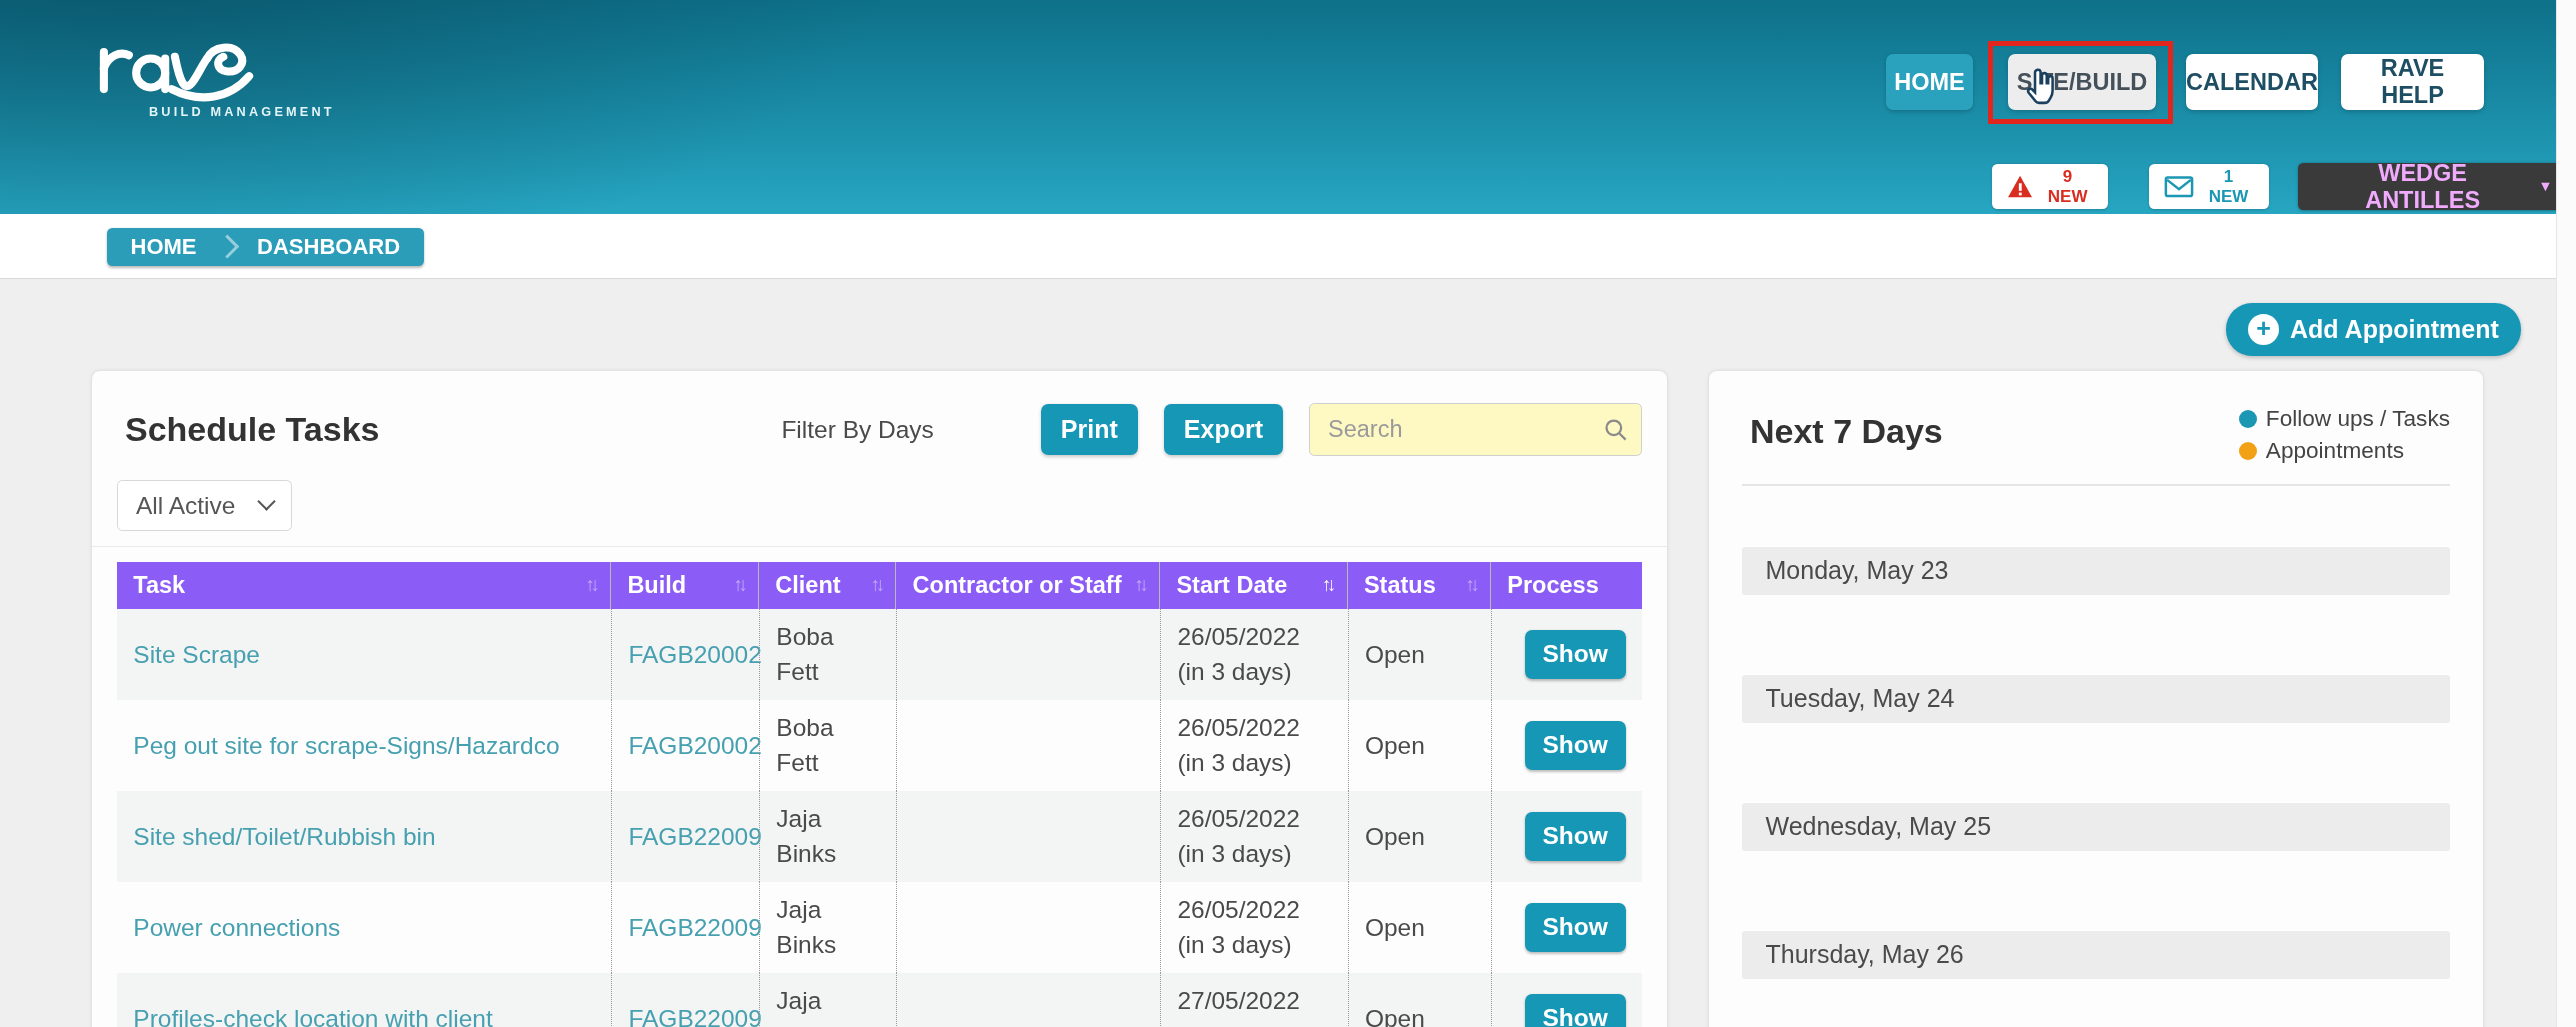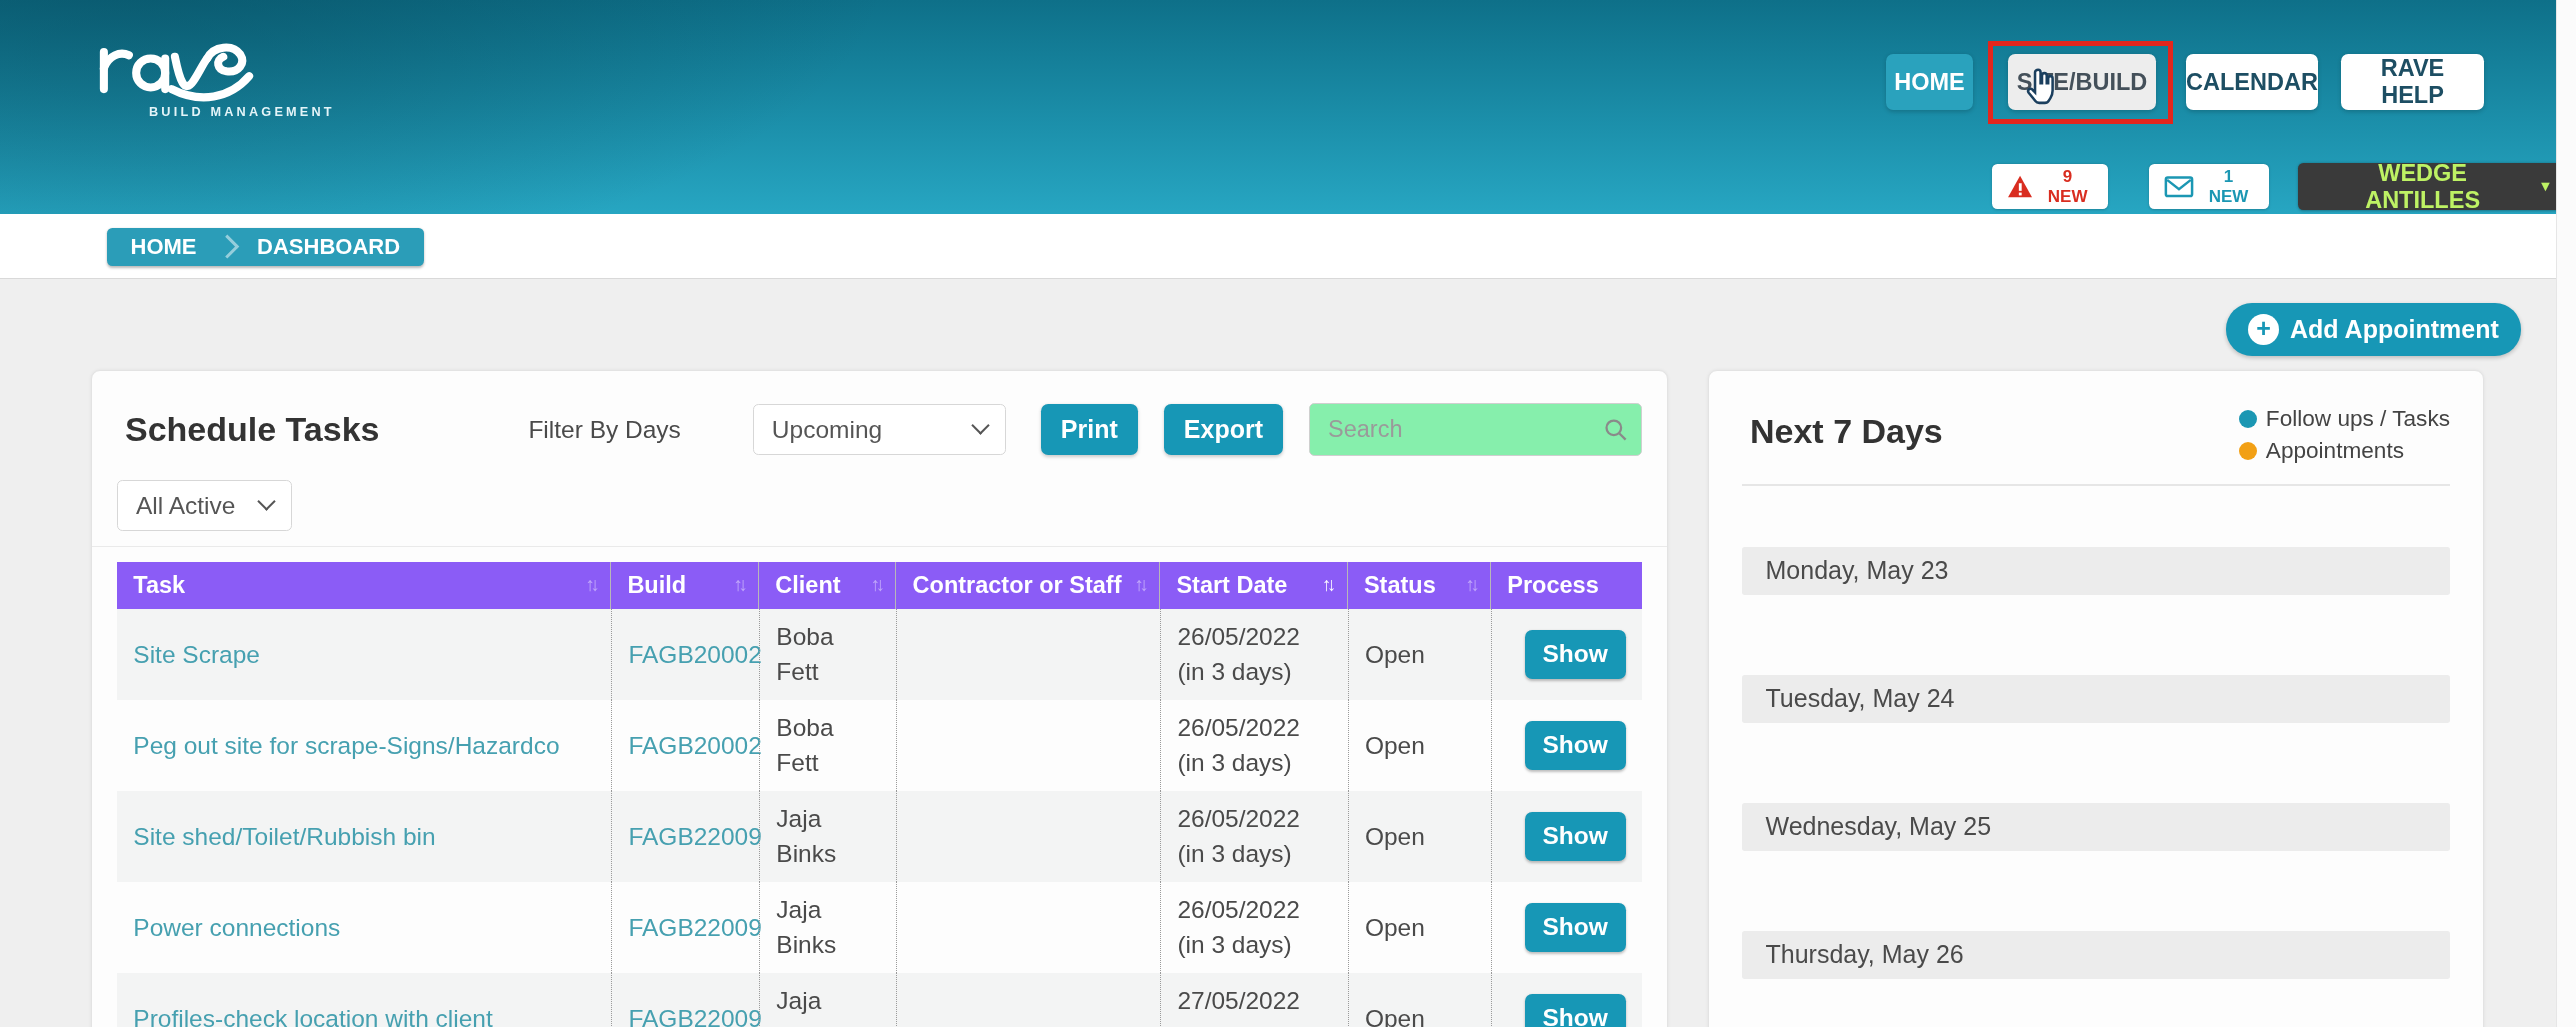--- a/index.html
+++ b/index.html
@@ -22,21 +22,21 @@
   .nav-btn:nth-of-type(3){left:2186px;width:132px;}
   .nav-btn:nth-of-type(4){left:2341px;width:143px;}
   .red-box{position:absolute;left:1988px;top:41px;width:185px;height:83px;border:5.4px solid #e3261d;box-sizing:border-box;}
   .cursor-hand{position:absolute;left:2023px;top:67px;width:38px;height:42px;}
 
   .badges{position:absolute;left:1992px;top:163px;display:flex;align-items:center;gap:29px;}
   .pill{height:45px;background:#fff;border-radius:5.4px;display:flex;align-items:center;gap:9px;
     padding:0 14.5px;font-weight:bold;font-size:17px;box-shadow:0 0.9px 2.7px rgba(0,0,0,.2);cursor:pointer;border:none;font-family:inherit;}
   .pill.warn{color:#d92d20;}
   .pill.mail{color:#1b97b3;margin-left:12px;}
-  .user-btn{height:47px;background:#3a3a3a;color:#bef264;border:none;border-radius:5.4px;font-family:inherit;
+  .user-btn{height:47px;background:#3a3a3a;color:#f0abfc;border:none;border-radius:5.4px;font-family:inherit;
     font-weight:bold;font-size:23.5px;display:flex;align-items:center;gap:14.5px;padding:0 23.5px;cursor:pointer;
     box-shadow:0 0.9px 2.7px rgba(0,0,0,.3);}
   .caret{font-size:14.5px;line-height:1;}
 
   
   .crumbbar{position:absolute;left:0;top:214px;width:2576px;height:65px;background:#fff;border-bottom:1.8px solid #d9d9d9;box-sizing:border-box;}
   .crumb{position:absolute;left:107px;top:13.6px;height:38px;background:#2b9db8;border-radius:5.4px;
     display:flex;align-items:center;gap:22px;padding:0 23.5px;box-shadow:0 1.8px 2.7px rgba(0,0,0,.28);}
   .crumb-item{color:#fff;font-weight:bold;font-size:22px;cursor:pointer;}
   .crumb-sep{width:13.6px;height:13.6px;border-top:3.6px solid rgba(255,255,255,.5);border-right:3.6px solid rgba(255,255,255,.5);transform:rotate(45deg);margin-top:0;}
@@ -60,21 +60,21 @@
     justify-content:space-between;padding:0 18px;font-size:24.5px;color:#555;box-sizing:border-box;cursor:pointer;}
   .filter-select{width:253px;}
   .status-select{width:175px;margin-top:25px;}
   .chev{width:11px;height:11px;border-right:2.7px solid #555;border-bottom:2.7px solid #555;transform:rotate(45deg);margin-top:-7.2px;}
   .btn{height:51px;border:none;border-radius:7.2px;background:#1797b6;color:#fff;font-family:inherit;font-weight:bold;
     font-size:25px;padding:0 20px;cursor:pointer;box-shadow:0 1.8px 3.6px rgba(0,0,0,.2);}
   .print-btn{margin-left:35px;}
   .export-btn{margin-left:26px;}
   .search-wrap{position:relative;margin-left:26px;}
   .search-input{width:333px;height:53px;border:1.8px solid #cfcfcf;border-radius:5.4px;font-family:inherit;font-size:23.5px;
-    color:#666;padding:0 54px 0 18px;box-sizing:border-box;background:#86efac;outline:none;}
+    color:#666;padding:0 54px 0 18px;box-sizing:border-box;background:#fef9c3;outline:none;}
   .search-input::placeholder{color:#9a9a9a;}
   .search-icon{position:absolute;right:12.7px;top:12.7px;}
 
   .rule{height:1.8px;background:#eaeaea;margin:14.5px -25px 0 -25px;}
 
   .table{margin-top:14.5px;}
   .thead{display:flex;height:47px;background:#8b5cf6;}
   .th{display:flex;align-items:center;justify-content:space-between;color:#fff;font-weight:bold;font-size:23.5px;
     padding:0 11px 0 16.3px;border-right:0.9px solid #b8b8b8;box-sizing:border-box;cursor:pointer;}
   .th:last-child{border-right:none;cursor:default;}
@@ -170,24 +170,20 @@
 
   <button class="add-btn">
     <span class="plus">+</span>
     <span>Add Appointment</span>
   </button>
 
   <section class="card tasks-card">
     <div class="tasks-head">
       <h2 class="card-title">Schedule Tasks</h2>
       <span class="filter-label">Filter By Days</span>
-      <div class="select filter-select">
-        <span>Upcoming</span>
-        <span class="chev"></span>
-      </div>
       <button class="btn print-btn">Print</button>
       <button class="btn export-btn">Export</button>
       <div class="search-wrap">
         <input class="search-input" type="text" placeholder="Search" style="">
         <svg class="search-icon" width="27" height="27" viewBox="0 0 24 24" fill="none" stroke="#8a8a8a" stroke-width="2">
           <circle cx="10.5" cy="10.5" r="6.5"></circle>
           <line x1="15.5" y1="15.5" x2="21" y2="21"></line>
         </svg>
       </div>
     </div>

